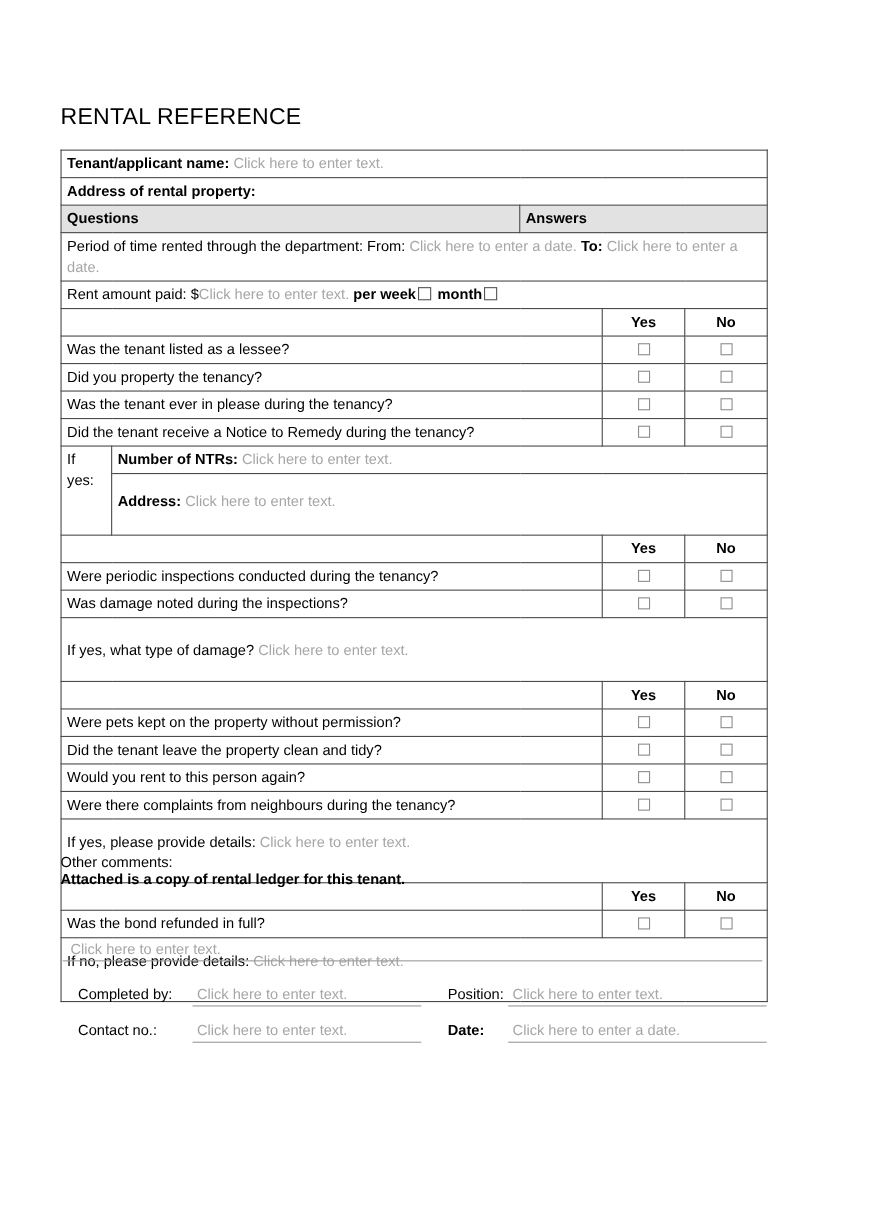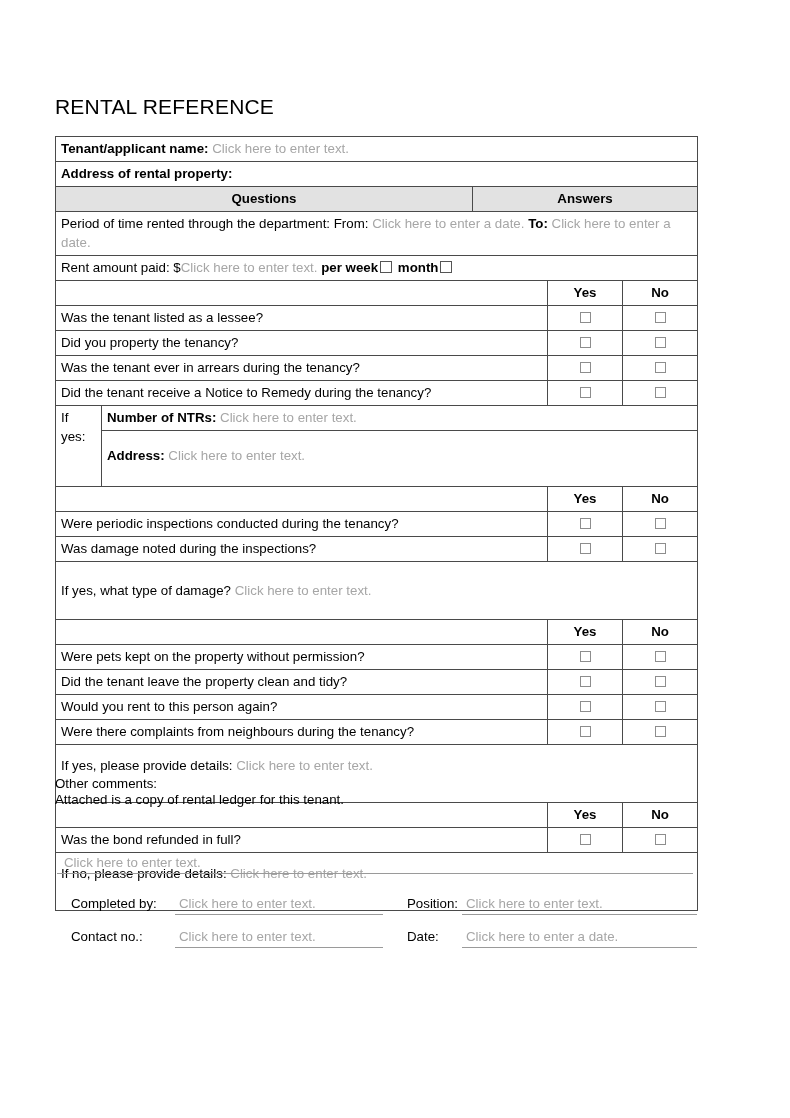--- a/index.html
+++ b/index.html
@@ -43,21 +43,21 @@
   }
   table.form-table td {
     border: 1px solid #4a4a4a;
     padding: 2px 5px 3px 5px;
     vertical-align: top;
     line-height: 19px;
   }
   .b { font-weight: bold; }
   .ph { color: #a6a6a6; }
   .shade { background: #e2e2e2; }
-  .hcell { font-weight: bold; text-align: center; }
+  .hcell { font-weight: bold; }
   td.yn-head { text-align: center; font-weight: bold; padding-top: 2px; padding-bottom: 2px; }
   
   .cb {
     display: inline-block;
     width: 9px;
     height: 9px;
     border: 1px solid #8d8d8d;
     background: #fff;
     vertical-align: middle;
     position: relative;
@@ -83,21 +83,21 @@
   }
   td.tall-md { height: 50px; }
   td.tall-lg { height: 52px; }
   
   .below {
     position: absolute;
     left: 55px;
     font-size: 13.3px;
     line-height: 19px;
   }
-  .attached { top: 790px; }
+  .attached { top: 790px; font-weight: bold; }
   .other-comments { top: 774px; }
   .comment-line {
     position: absolute;
     left: 57px;
     top: 853px;
     width: 636px;
     border-bottom: 1px solid #9a9a9a;
     height: 21px;
     box-sizing: border-box;
     font-size: 13.3px;
@@ -131,21 +131,21 @@
     color: #a6a6a6;
     line-height: 19px;
     padding-left: 4px;
   }
   .lbl-completed { left: 0; }
   .fld-completed { left: 120px; width: 208px; }
   .lbl-position  { left: 336px; }
   .fld-position  { left: 407px; width: 235px; }
   .lbl-contact   { left: 0; }
   .fld-contact   { left: 120px; width: 208px; }
-  .lbl-date      { left: 336px; }
+  .lbl-date      { left: 336px; font-weight: bold; }
   .fld-date      { left: 407px; width: 235px; }
 </style>
 </head>
 <body>
 
 <div class="page">
 
   <div class="doc-title">RENTAL REFERENCE</div>
 
   <table class="form-table">
@@ -204,21 +204,21 @@
         <td colspan="3">Was the tenant listed as a lessee?</td>
         <td class="cbcell"><span class="cb"></span></td>
         <td class="cbcell"><span class="cb"></span></td>
       </tr>
       <tr>
         <td colspan="3">Did you property the tenancy?</td>
         <td class="cbcell"><span class="cb"></span></td>
         <td class="cbcell"><span class="cb"></span></td>
       </tr>
       <tr>
-        <td colspan="3">Was the tenant ever in arrears during the tenancy?</td>
+        <td colspan="3">Was the tenant ever in please during the tenancy?</td>
         <td class="cbcell"><span class="cb"></span></td>
         <td class="cbcell"><span class="cb"></span></td>
       </tr>
       <tr>
         <td colspan="3">Did the tenant receive a Notice to Remedy during the tenancy?</td>
         <td class="cbcell"><span class="cb"></span></td>
         <td class="cbcell"><span class="cb"></span></td>
       </tr>
 
       <tr>

